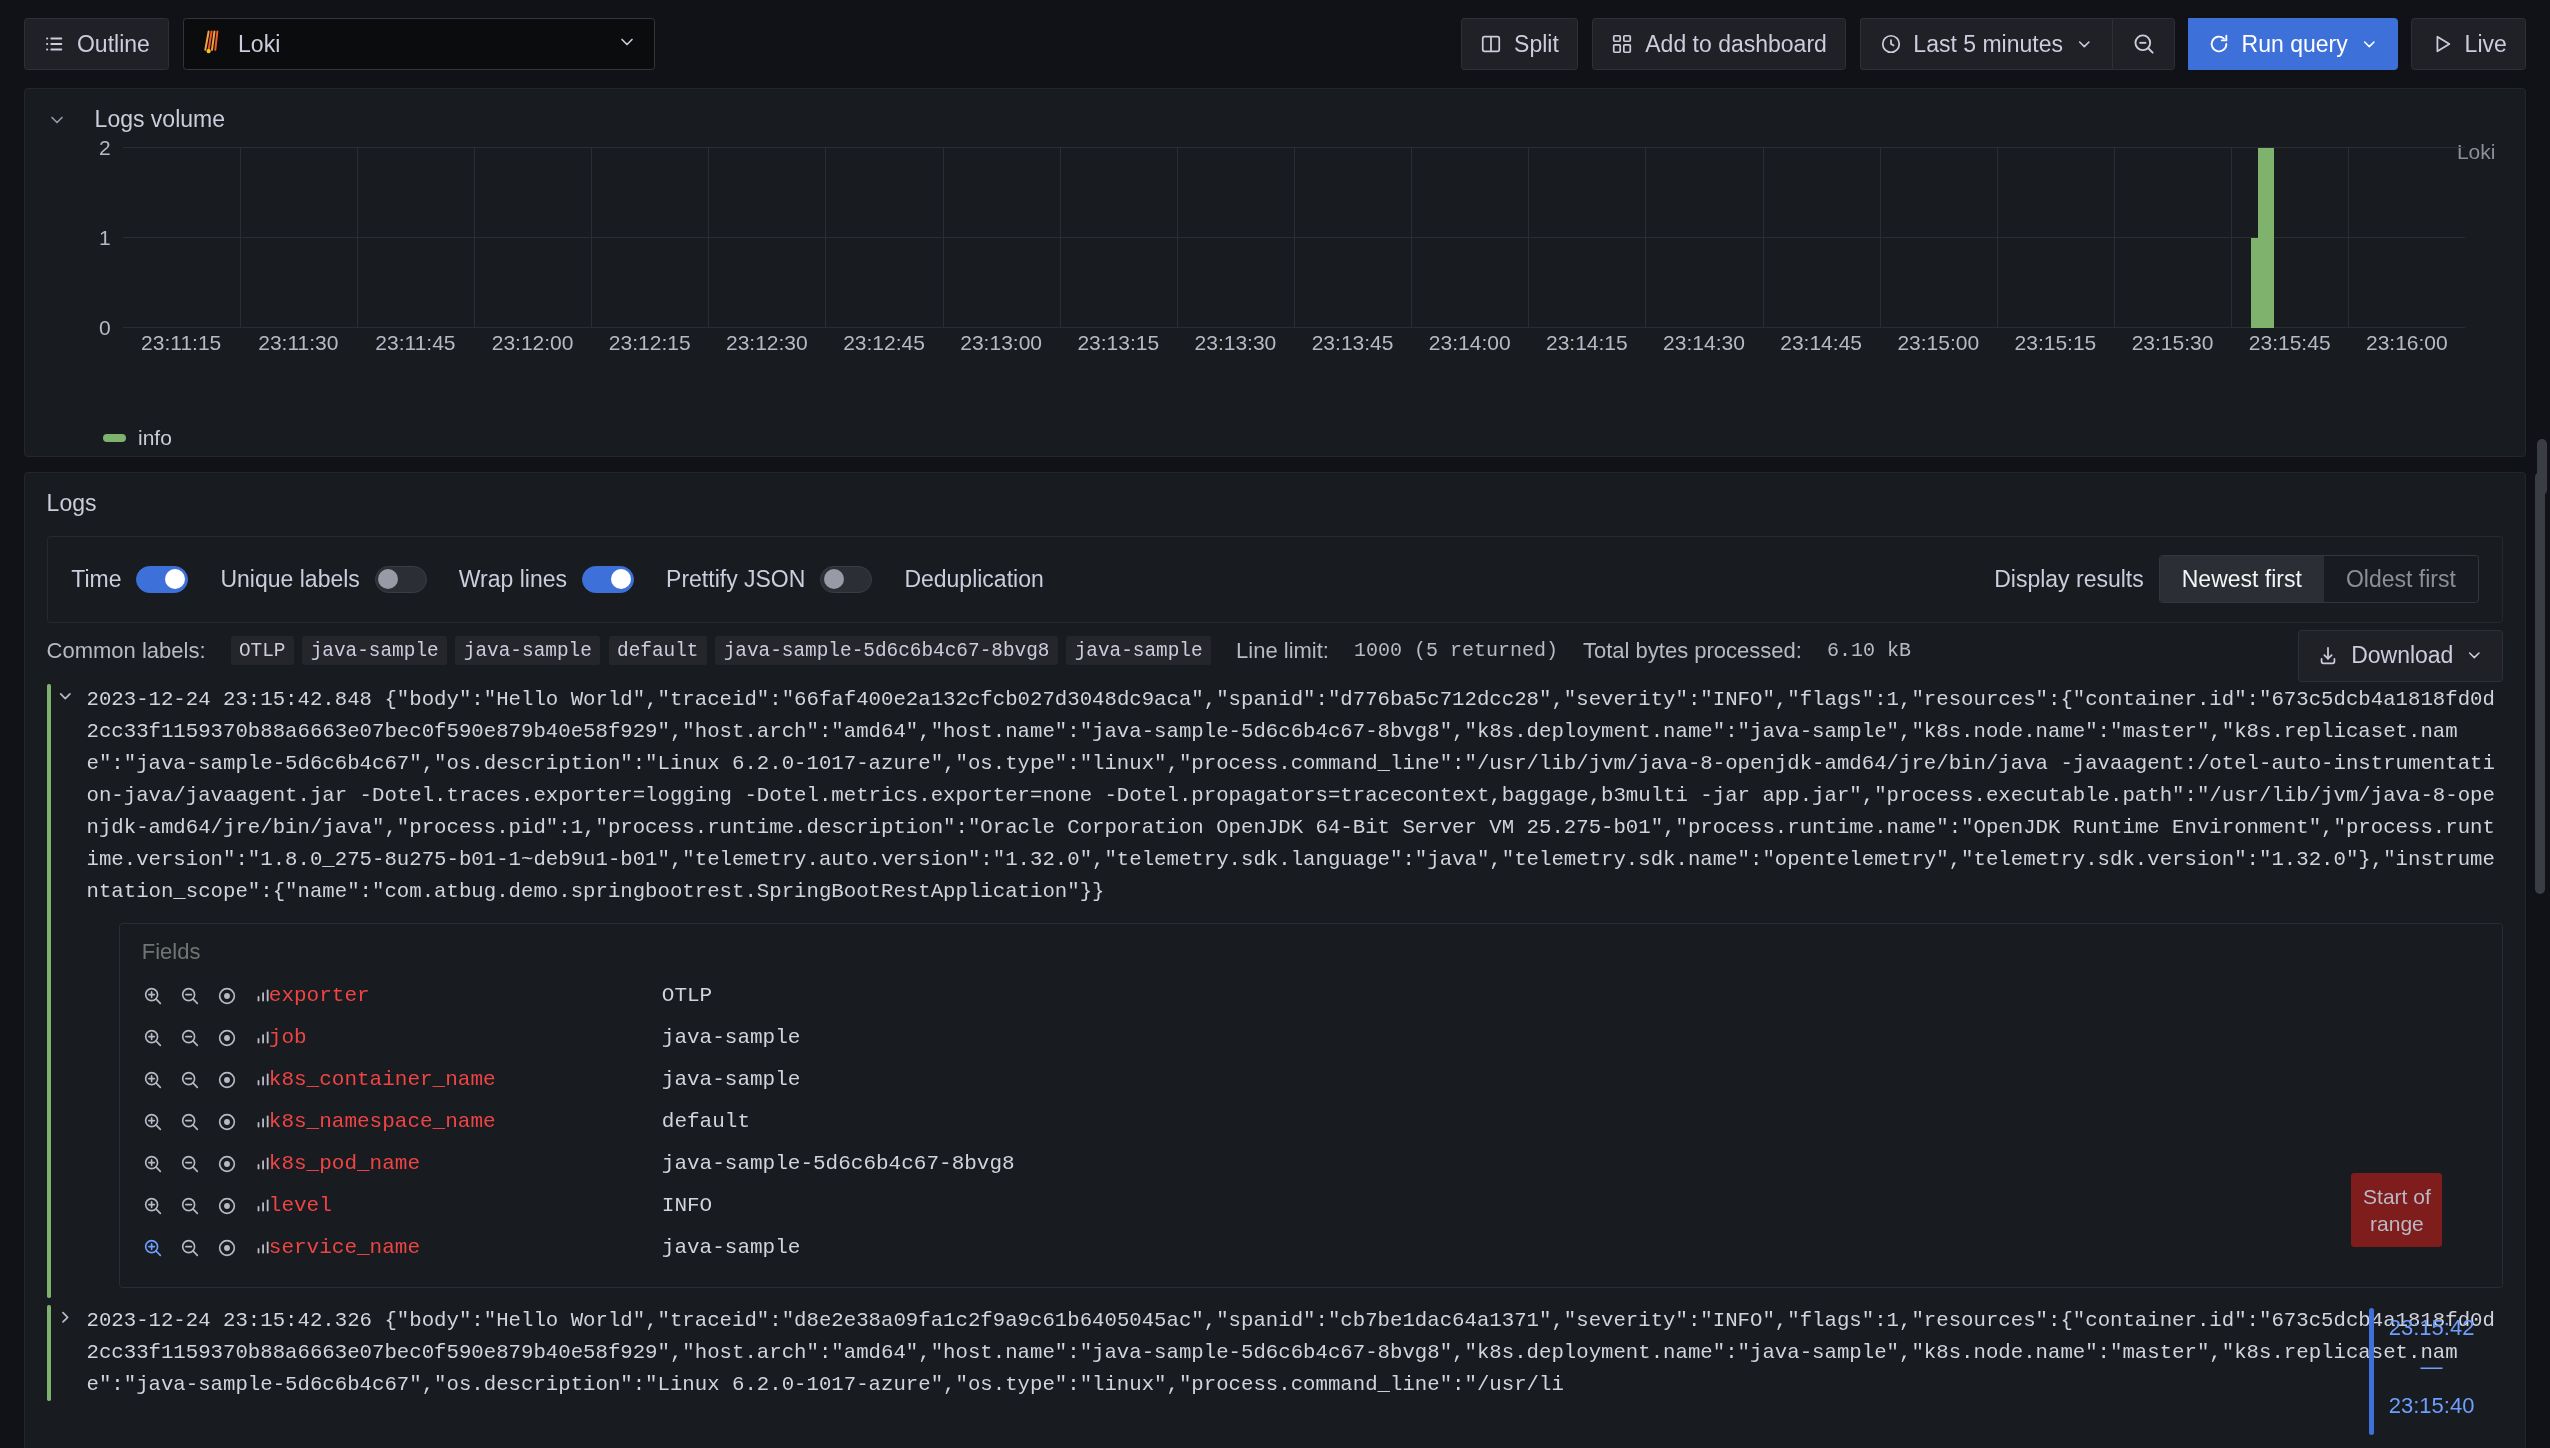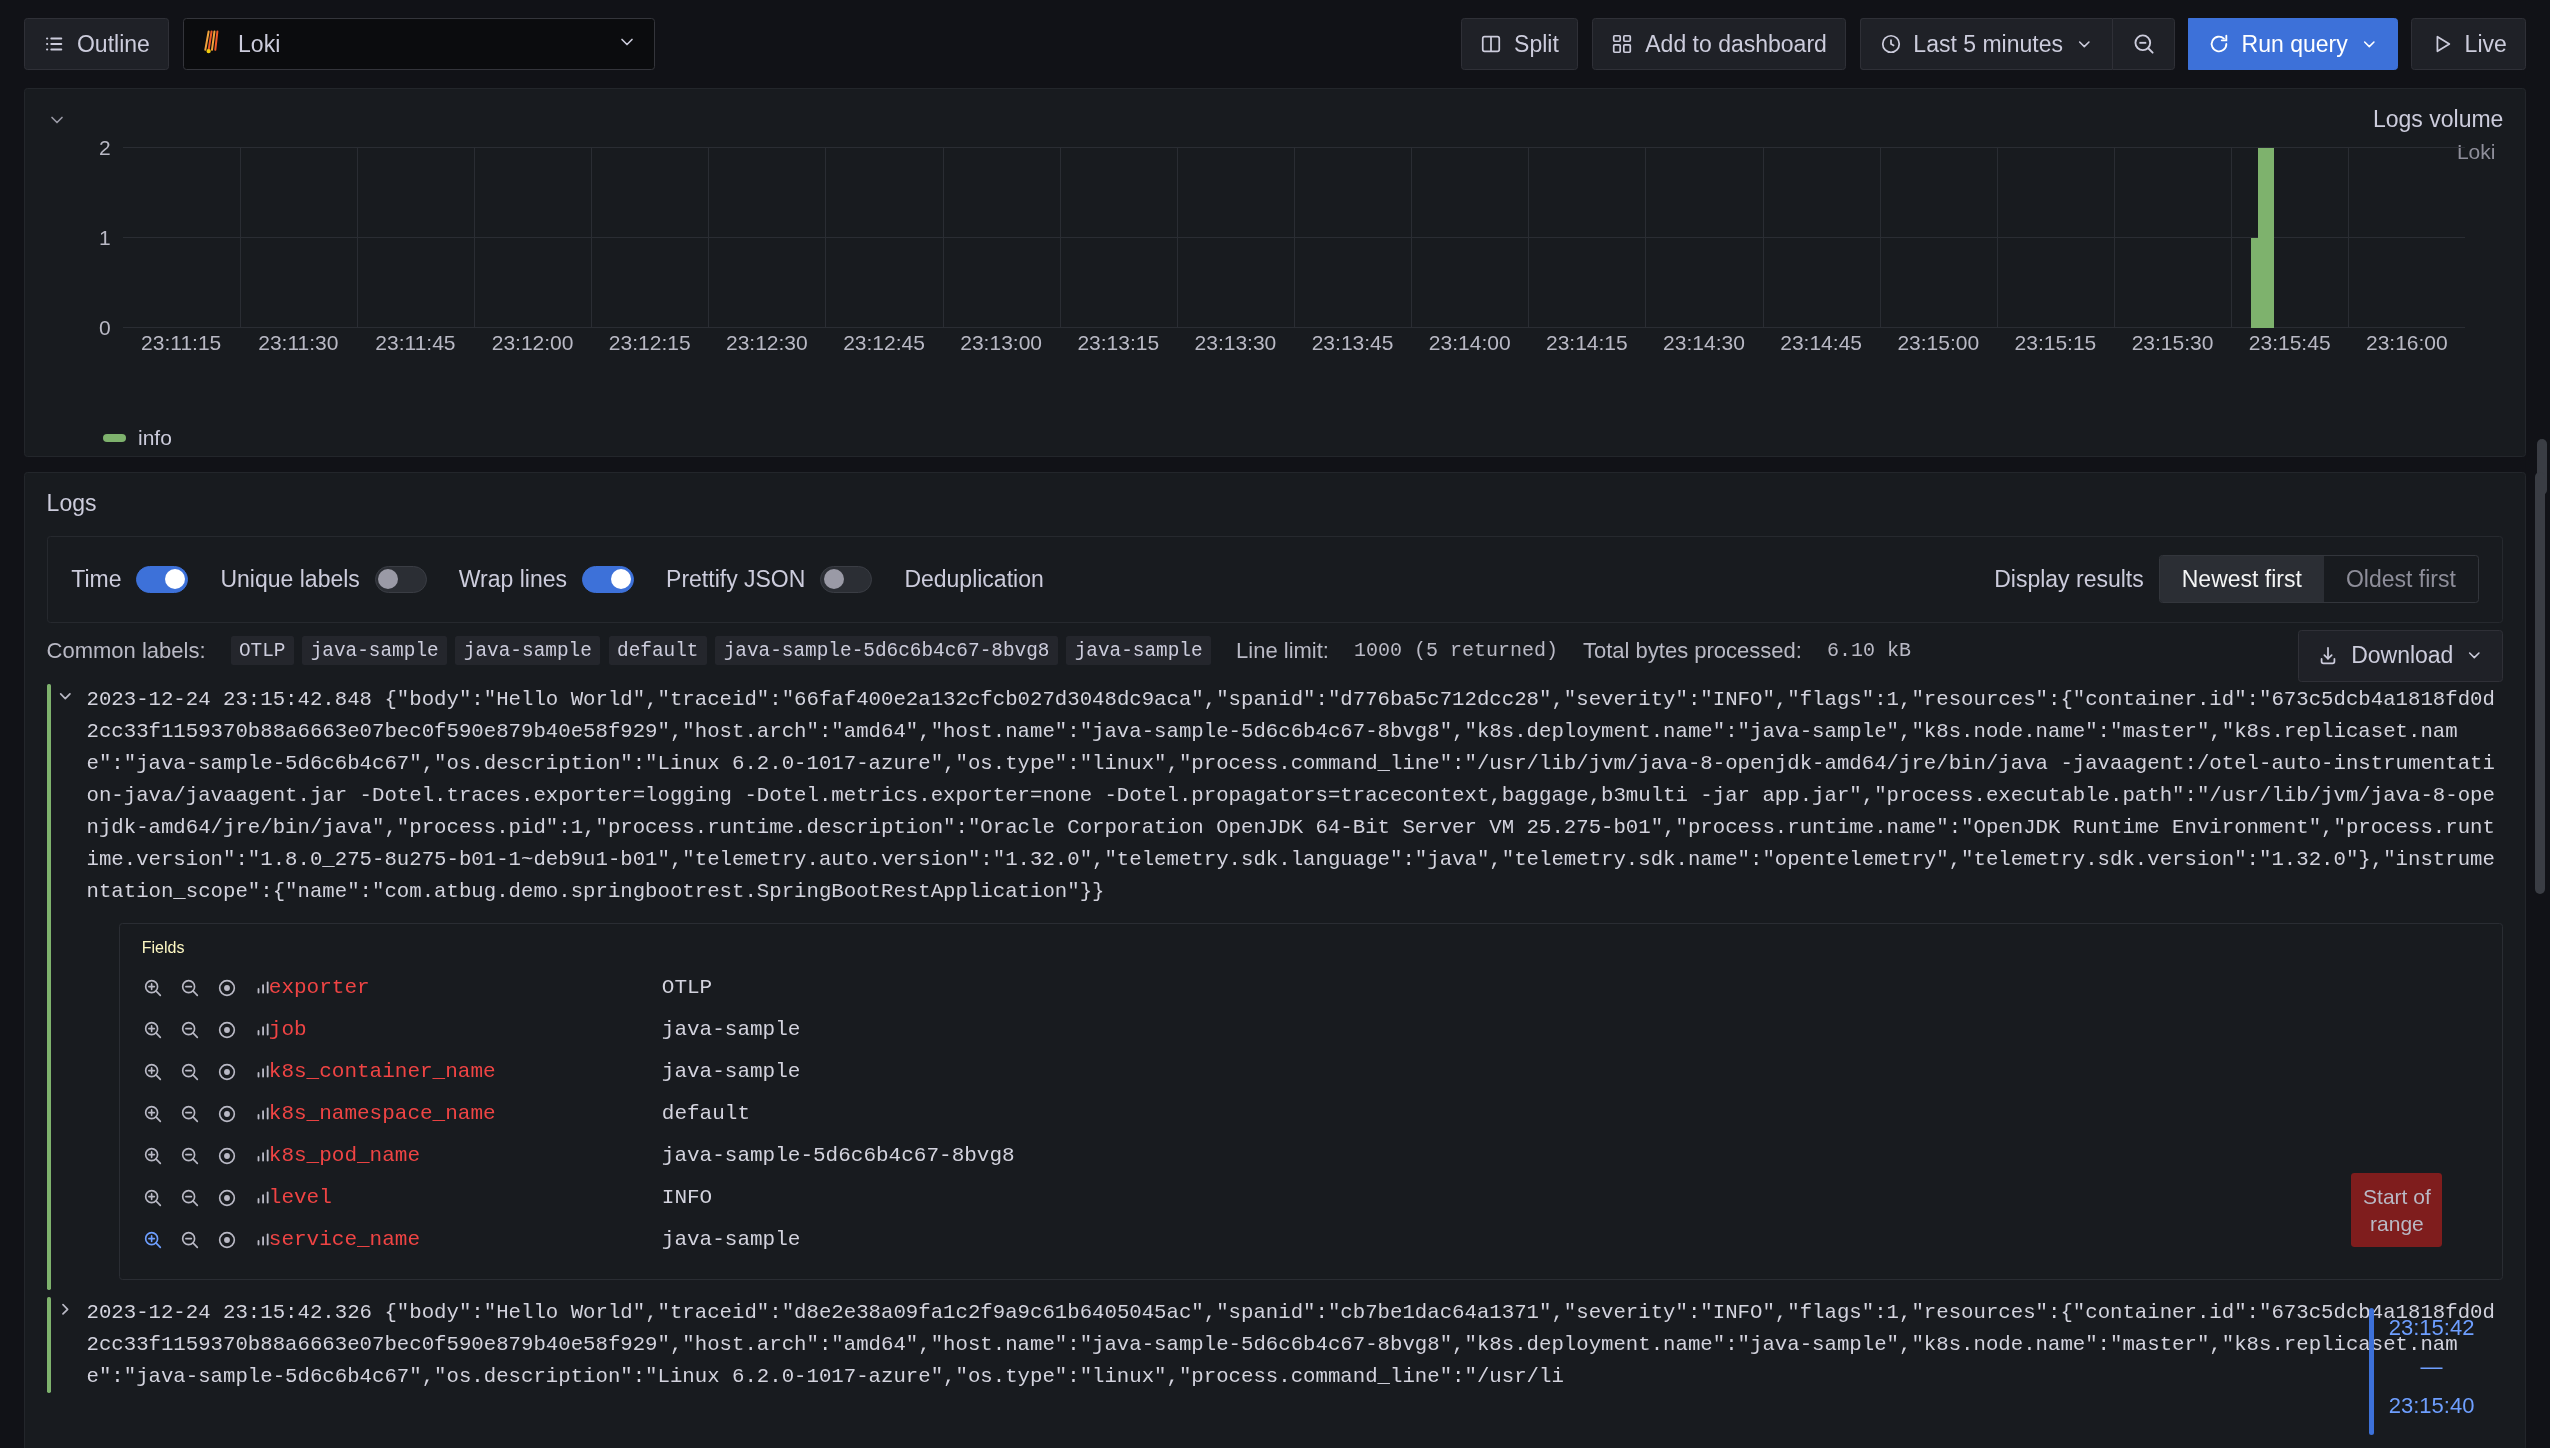--- a/index.html
+++ b/index.html
@@ -38,21 +38,21 @@
   .seg-join { display: flex; align-items: stretch; }
   .seg-join .btn { border-radius: 0; border-right-width: 0; }
   .seg-join .btn:first-child { border-radius: 3.4px 0 0 3.4px; }
   .seg-join .btn:last-child { border-radius: 0 3.4px 3.4px 0; border-right-width: 0.8px; }
 
   
   .panel {
     margin: 0 23.6px 15px 23.6px;
     background: #181b1f; border: 0.8px solid #23262b; border-radius: 3.4px;
   }
-  .panel-head { padding: 17px 22px 3.4px 22px; display: flex; align-items: center; gap: 0; justify-content: space-between; }
+  .panel-head { padding: 17px 22px 3.4px 22px; display: flex; align-items: center; gap: 28px; }
   .panel-title { font-size: 23px; color: #ccccdc; }
   .collapse-caret { color: #9a9aa6; display: inline-flex; }
 
   
   .chart-wrap { position: relative; height: 320px; padding: 0 20px 8.4px 20px; }
   .ds-badge {
     position: absolute; right: 30px; top: 3.4px;
     font-size: 21px; color: #8e8e9a;
   }
   .plot { position: relative; margin-left: 78px; margin-right: 40px; height: 180px; top: 11.8px; }
@@ -124,21 +124,21 @@
     font-family: "Liberation Mono", monospace; font-size: 20.7px; line-height: 32px;
     color: #d3d3de; white-space: pre-wrap; word-break: break-all;
     padding-left: 6.7px;
   }
   .log-ts { color: #d3d3de; }
 
   .fields-box {
     margin: 15px 0 10px 39px; border: 0.8px solid #2a2d33; border-radius: 3.4px;
     padding: 15px 22px 18.6px 22px; background: #181b1f;
   }
-  .fields-title { font-size: 16px; color: #fef9c3; margin-bottom: 10px; }
+  .fields-title { font-size: 22px; color: #737373; margin-bottom: 10px; }
   .field-row { display: flex; align-items: center; height: 42px; }
   .field-icons { display: flex; gap: 15px; width: 127px; flex: none; }
   .ficon { color: #b9b9c5; cursor: pointer; display: flex; }
   .ficon.active { color: #6e9fff; }
   .field-key {
     font-family: "Liberation Mono", monospace; font-size: 21px; color: #ef4444;
     width: 393px; flex: none;
   }
   .field-val { font-family: "Liberation Mono", monospace; font-size: 21px; color: #d3d3de; }
 

